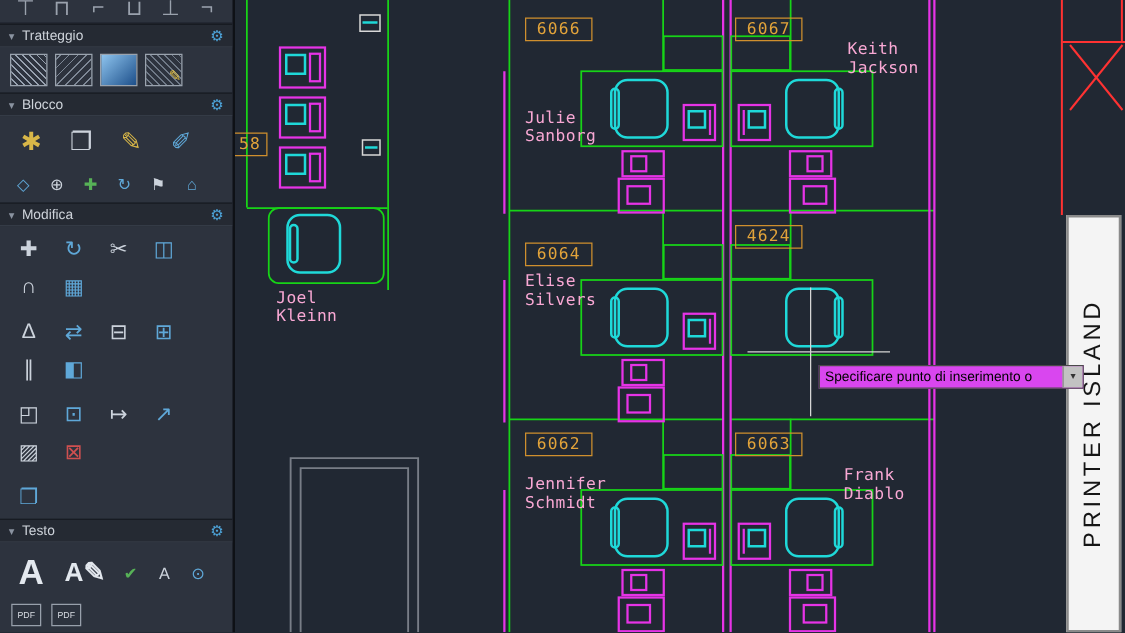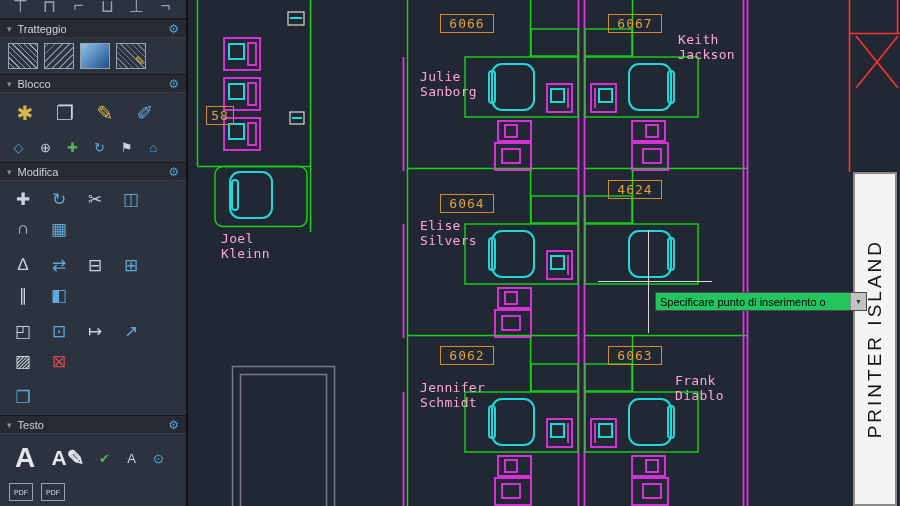--- a/index.html
+++ b/index.html
@@ -41,25 +41,25 @@
   svg .g{stroke:#17d417;stroke-width:1.4;fill:none}
   svg .m{stroke:#e633e6;stroke-width:1.8;fill:none}
   svg .c{stroke:#1fd9d9;stroke-width:2;fill:none}
   svg .r{stroke:#ff3232;stroke-width:1.6;fill:none}
   svg .gy{stroke:#787d87;stroke-width:1.5;fill:none}
   svg .xh{stroke:#d6d6d6;stroke-width:1;fill:none}
   svg .w{stroke:#d8d8d8;stroke-width:1.2;fill:none}
 
   .rlabel{position:absolute;width:54px;height:19px;border:1.5px solid #cf8f2e;color:#e2a33a;
     font:13px "DejaVu Sans Mono",monospace;display:flex;align-items:center;justify-content:center;
-    letter-spacing:1px;box-sizing:border-box;z-index:2;margin-left:20px;}
+    letter-spacing:1px;box-sizing:border-box;z-index:2;}
   .rname{position:absolute;color:#f9a8d4;font:13px "DejaVu Sans Mono",monospace;line-height:15px;
     white-space:pre-line;letter-spacing:.3px;z-index:2;}
 
-  #tooltip{position:absolute;left:467px;top:292px;width:212px;height:19px;background:#22c55e;
+  #tooltip{position:absolute;left:467px;top:292px;width:212px;height:19px;background:#d946ef;
     border:1px solid #4a4a4a;display:flex;align-items:center;font-size:11px;color:#000;
     padding-left:4px;box-sizing:border-box;z-index:4;}
   #tooltip .btn{margin-left:auto;width:15px;height:100%;background:#c2c2c2;border-left:1px solid #8a8a8a;
     display:flex;align-items:center;justify-content:center;font-size:7px;color:#333;}
 
   #printer-island{position:absolute;left:665px;top:172px;width:44px;height:334px;background:#f4f4f4;
     border:2px solid #8a8a8a;box-sizing:border-box;z-index:3;display:flex;align-items:center;justify-content:center;}
   #printer-island span{writing-mode:vertical-rl;transform:rotate(180deg);font-size:19px;
     letter-spacing:3px;color:#151515;white-space:nowrap;}
 </style>
@@ -270,21 +270,21 @@
     </svg>
 
     <div class="rlabel" style="left:232px;top:14px">6066</div>
     <div class="rlabel" style="left:400px;top:14px">6067</div>
     <div class="rlabel" style="left:232px;top:194px">6064</div>
     <div class="rlabel" style="left:400px;top:180px">4624</div>
     <div class="rlabel" style="left:232px;top:346px">6062</div>
     <div class="rlabel" style="left:400px;top:346px">6063</div>
     <div class="rlabel" style="left:-2px;top:106px;width:28px">58</div>
 
-    <div class="rname" style="left:232px;top:69px">Julie
+    <div class="rname" style="left:232px;top:87px">Julie
 Sanborg</div>
     <div class="rname" style="left:490px;top:32px">Keith
 Jackson</div>
     <div class="rname" style="left:232px;top:218px">Elise
 Silvers</div>
     <div class="rname" style="left:232px;top:380px">Jennifer
 Schmidt</div>
     <div class="rname" style="left:487px;top:373px">Frank
 Diablo</div>
     <div class="rname" style="left:33px;top:231px">Joel

